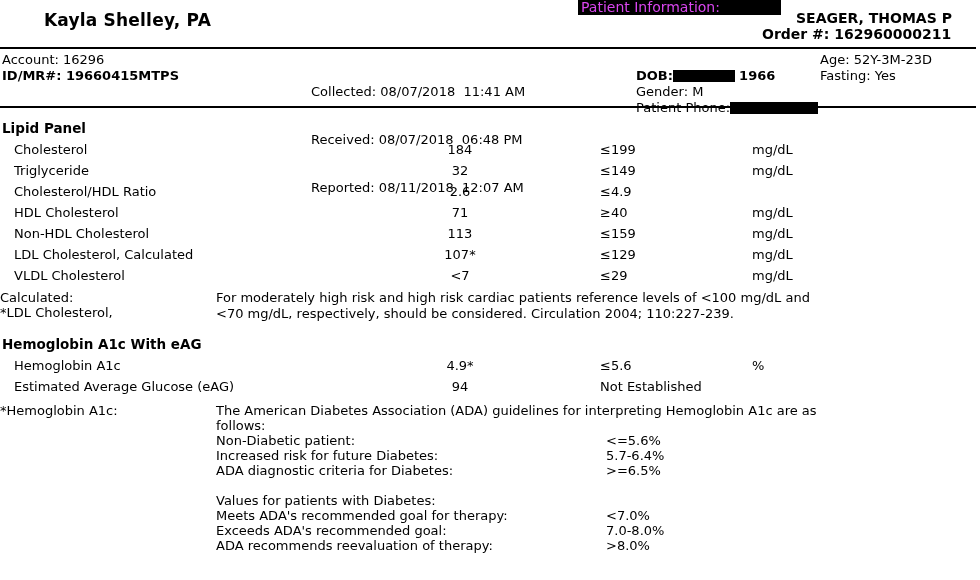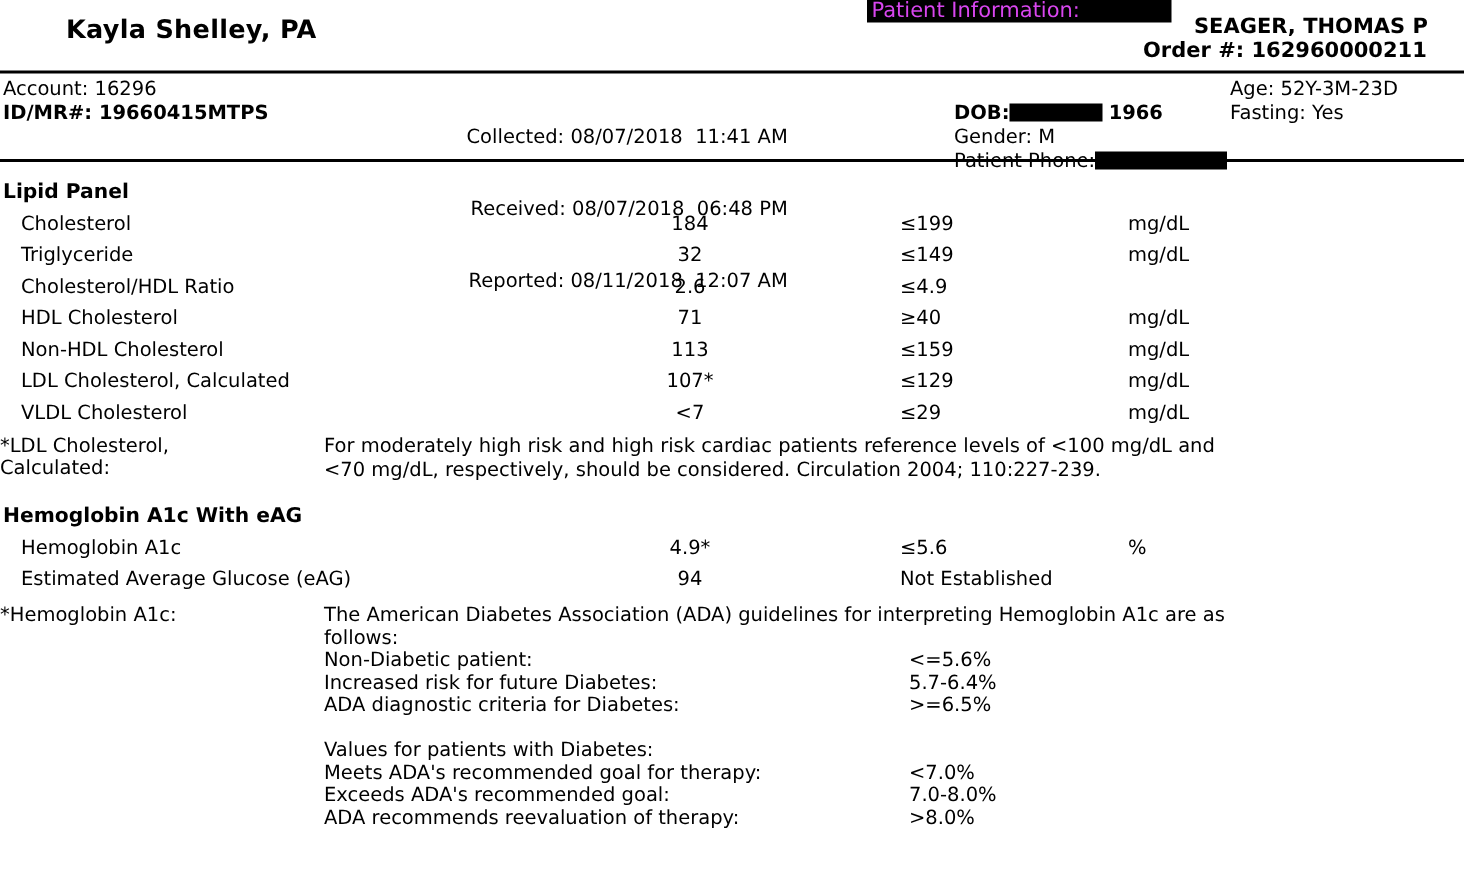--- a/index.html
+++ b/index.html
@@ -84,21 +84,20 @@
     line-height: 16px;
   }
   .col-account .line2 { font-weight: bold; }
 
   .col-dates {
     position: absolute;
     left: 311px;
     top: 52px;
     line-height: 16px;
     white-space: pre;
-    text-align: right;
   }
 
   .col-demo {
     position: absolute;
     left: 636px;
     top: 52px;
     line-height: 16px;
     margin-top: 16px;
   }
   .col-demo .bold { font-weight: bold; }
@@ -279,22 +278,22 @@
     </div>
     <div class="result-row">
       <span class="r-name">VLDL Cholesterol</span>
       <span class="r-value">&lt;7</span>
       <span class="r-range">≤29</span>
       <span class="r-units">mg/dL</span>
     </div>
 
     <div class="footnote">
       <div class="fn-label">
+        <div>Calculated:</div>
         <div>*LDL Cholesterol,</div>
-        <div>Calculated:</div>
       </div>
       <div class="fn-text">
         <div>For moderately high risk and high risk cardiac patients reference levels of &lt;100 mg/dL and</div>
         <div>&lt;70 mg/dL, respectively, should be considered. Circulation 2004; 110:227-239.</div>
       </div>
     </div>
 
     <div class="panel-title" style="margin-top:14px;">Hemoglobin A1c With eAG</div>
 
     <div class="result-row">

